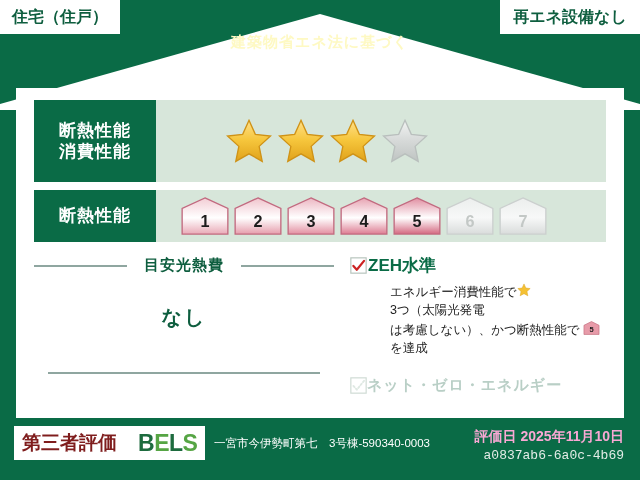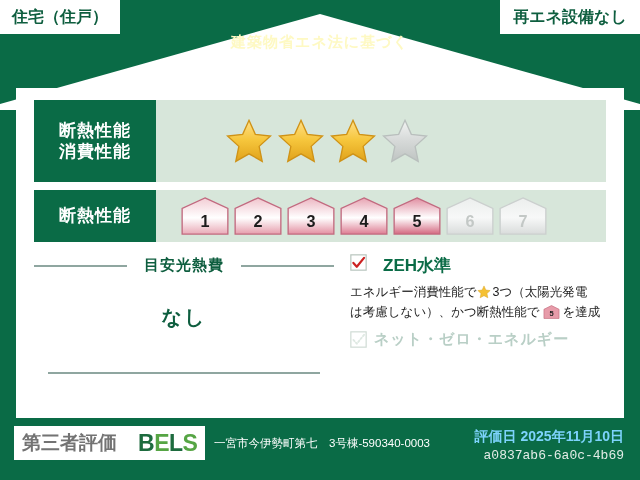--- a/index.html
+++ b/index.html
@@ -88,55 +88,55 @@
   }
   #cost-value{
     position:absolute;top:50px;left:0;width:300px;text-align:center;
     font-size:20px;font-weight:bold;color:#0e5e3f;letter-spacing:2px;
   }
   #cost-rule{
     position:absolute;top:118px;left:14px;width:272px;height:2px;background:#8fa6a0;
   }
 
   
-  #zeh-title{display:flex;align-items:flex-start;gap:16px;}
+  #zeh-title{display:flex;align-items:center;gap:1px;}
   .chk{
     width:17px;height:17px;flex:0 0 17px;display:block;
   }
   #zeh-title-text{font-size:17px;font-weight:bold;color:#0a6b46;letter-spacing:0px;}
   .zeh-desc{
     font-size:12.5px;color:#222222;line-height:1.45;margin-top:6px;letter-spacing:0px;
-    display:flex;align-items:center;flex-wrap:wrap;
+    display:flex;align-items:flex-start;flex-wrap:wrap;margin-left:40px;
   }
   .inline-star{width:14px;height:14px;vertical-align:-2px;margin:0 1px;}
   .inline-house{width:17px;height:14px;vertical-align:-2px;margin:0 3px;}
-  #nze-row{display:flex;align-items:center;gap:7px;margin-top:9px;}
+  #nze-row{display:flex;align-items:center;gap:0;margin-top:18px;}
   #nze-text{font-size:15px;font-weight:bold;color:#b9cfc6;letter-spacing:1px;}
 
   
   #footer{
     position:absolute;left:0;top:424px;width:640px;height:56px;
   }
   #bels-badge{
     position:absolute;left:14px;top:2px;height:34px;
     background:#ffffff;display:flex;align-items:center;padding:0 8px;
   }
-  #bels-jp{font-size:19px;font-weight:bold;color:#737373;letter-spacing:0px;}
+  #bels-jp{font-size:19px;font-weight:bold;color:#7f1d1d;letter-spacing:0px;}
   #bels-en{font-size:23px;font-weight:bold;margin-left:21px;letter-spacing:-0.5px;}
   #bels-en .b1{color:#1d6b3e;}
   #bels-en .b2{color:#56a544;}
   #bels-en .b3{color:#1d6b3e;}
   #bels-en .b4{color:#56a544;}
   #addr{
     position:absolute;left:214px;top:12px;
     font-size:11.5px;color:#ffffff;white-space:nowrap;letter-spacing:0px;
   }
   #eval-date{
     position:absolute;right:16px;top:4px;
-    font-size:14px;font-weight:bold;color:#7dd3fc;white-space:nowrap;
+    font-size:14px;font-weight:bold;color:#f9a8d4;white-space:nowrap;
   }
   #eval-id{
     position:absolute;right:16px;top:24px;
     font-size:13px;color:#e3ece7;white-space:nowrap;font-family:Liberation Mono, monospace;
   }
 </style>
 </head>
 <body>
 
 <div id="label">

